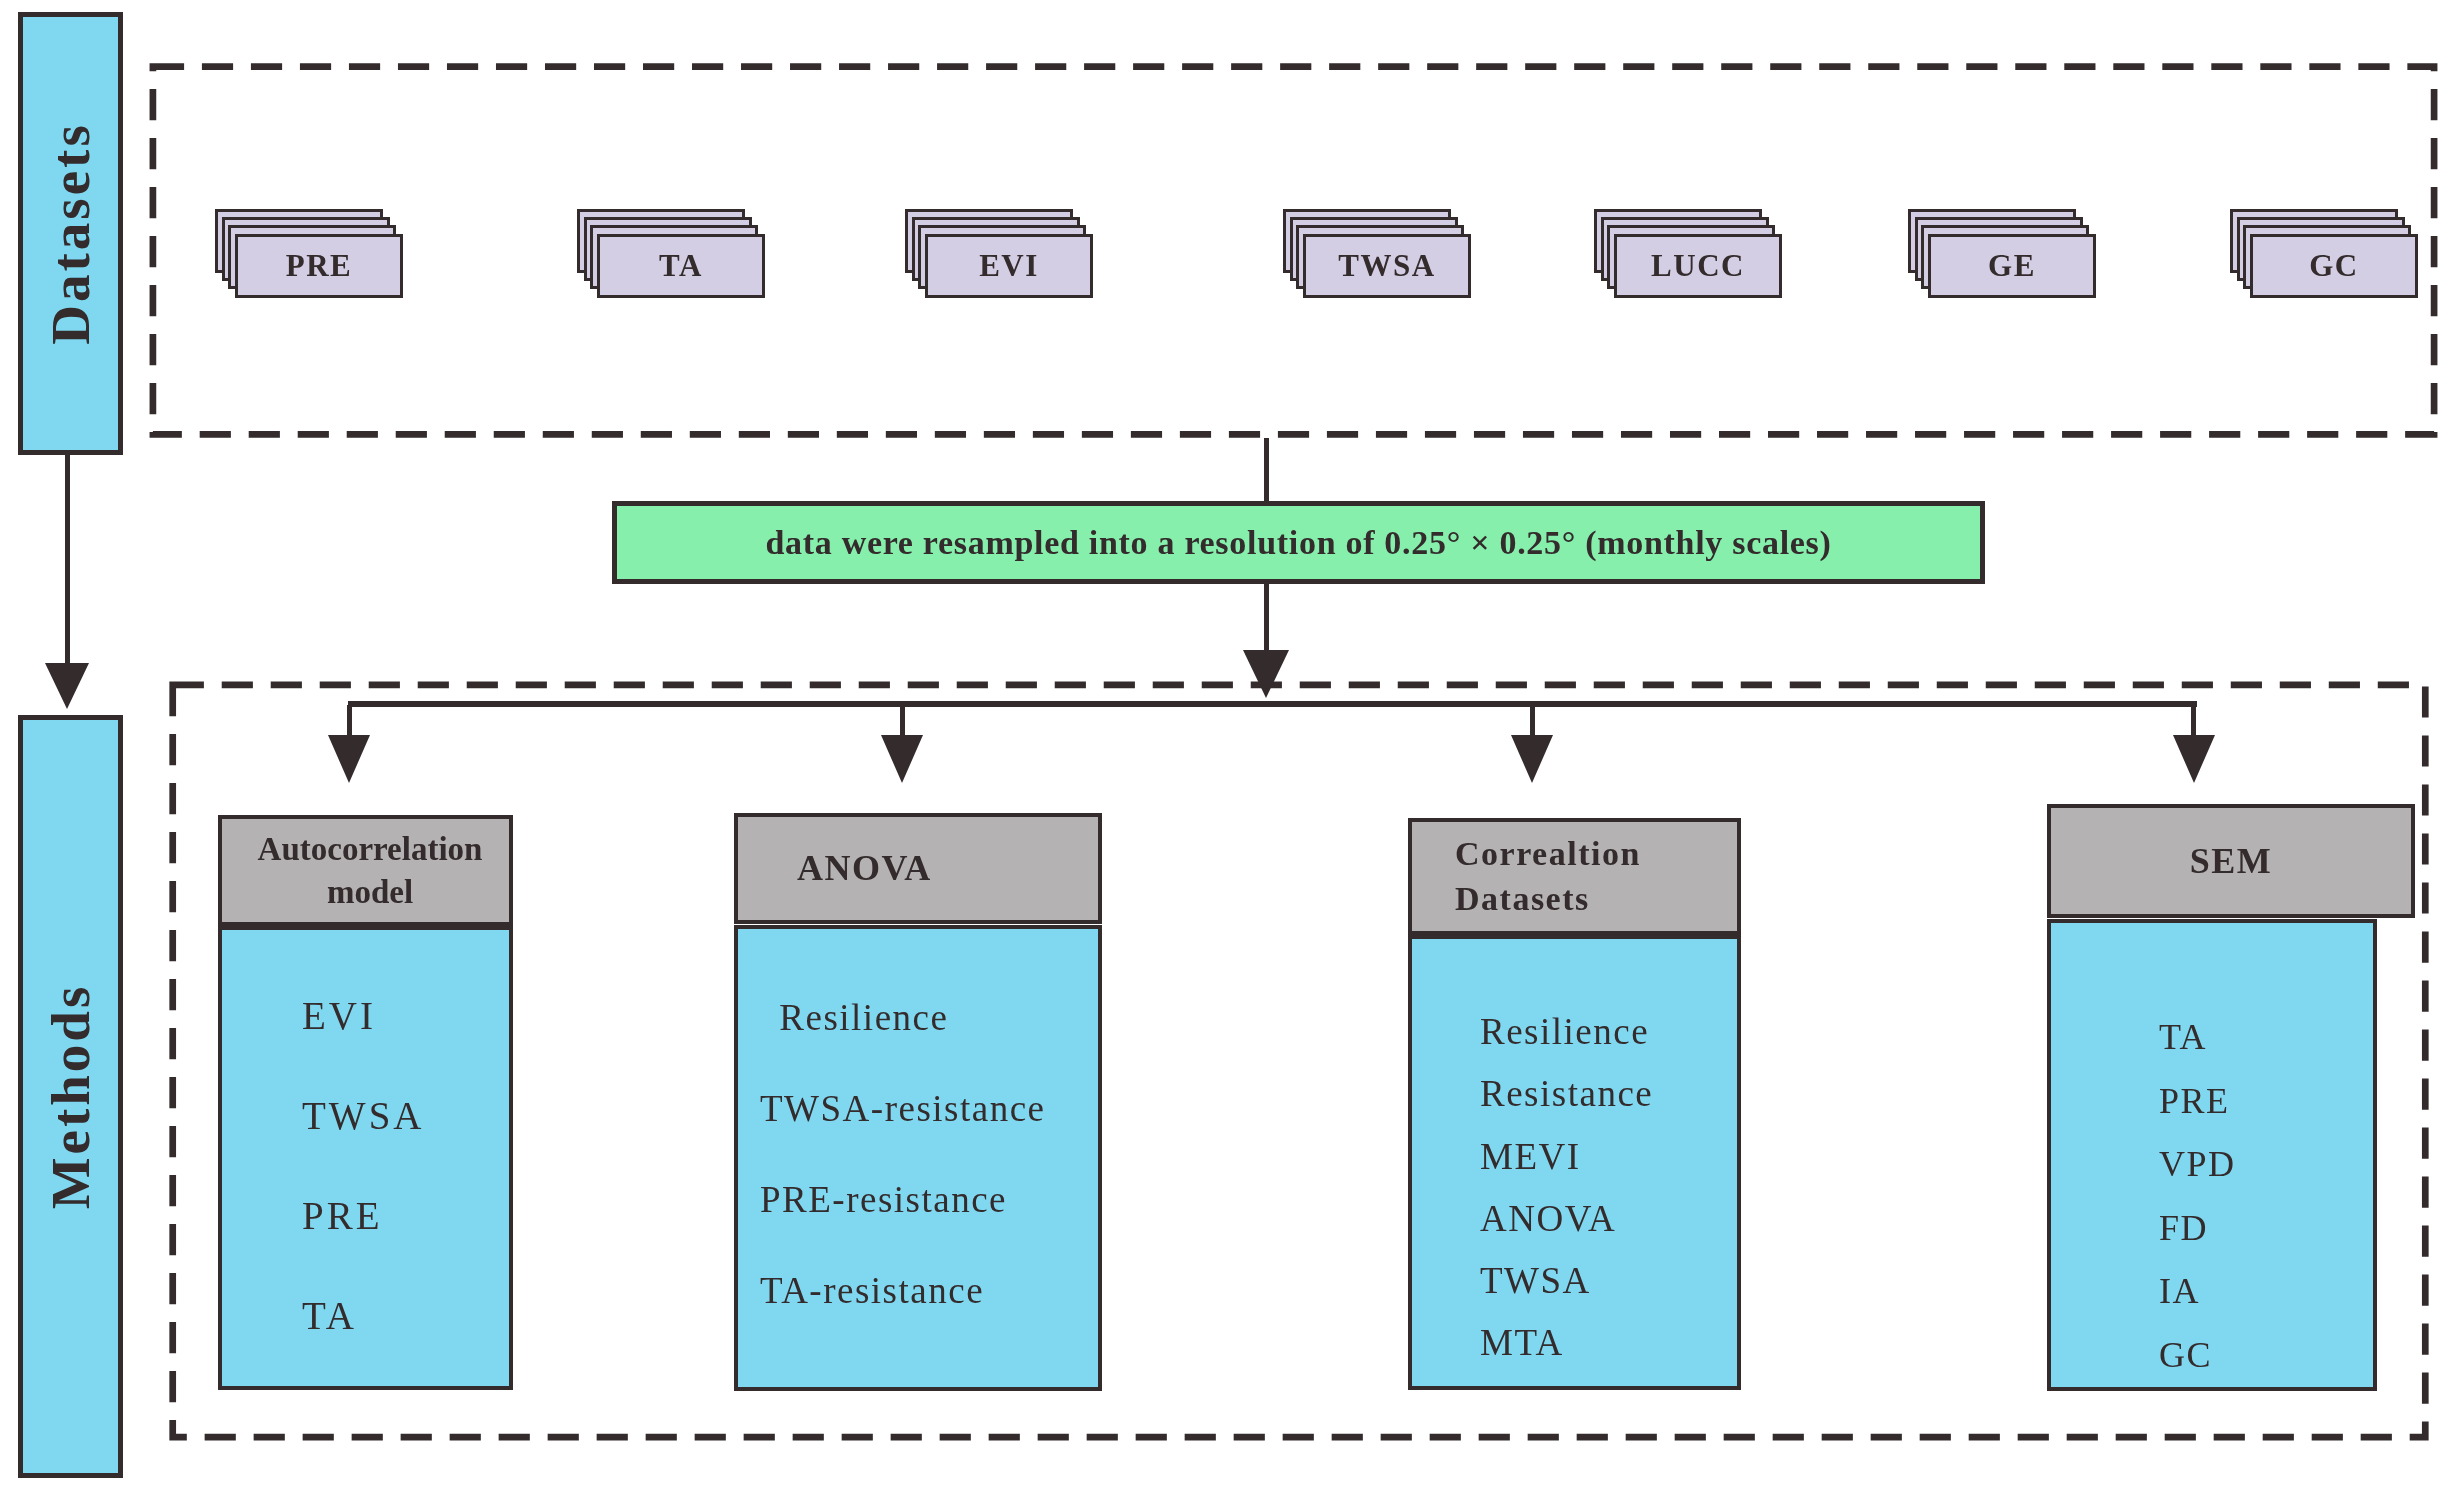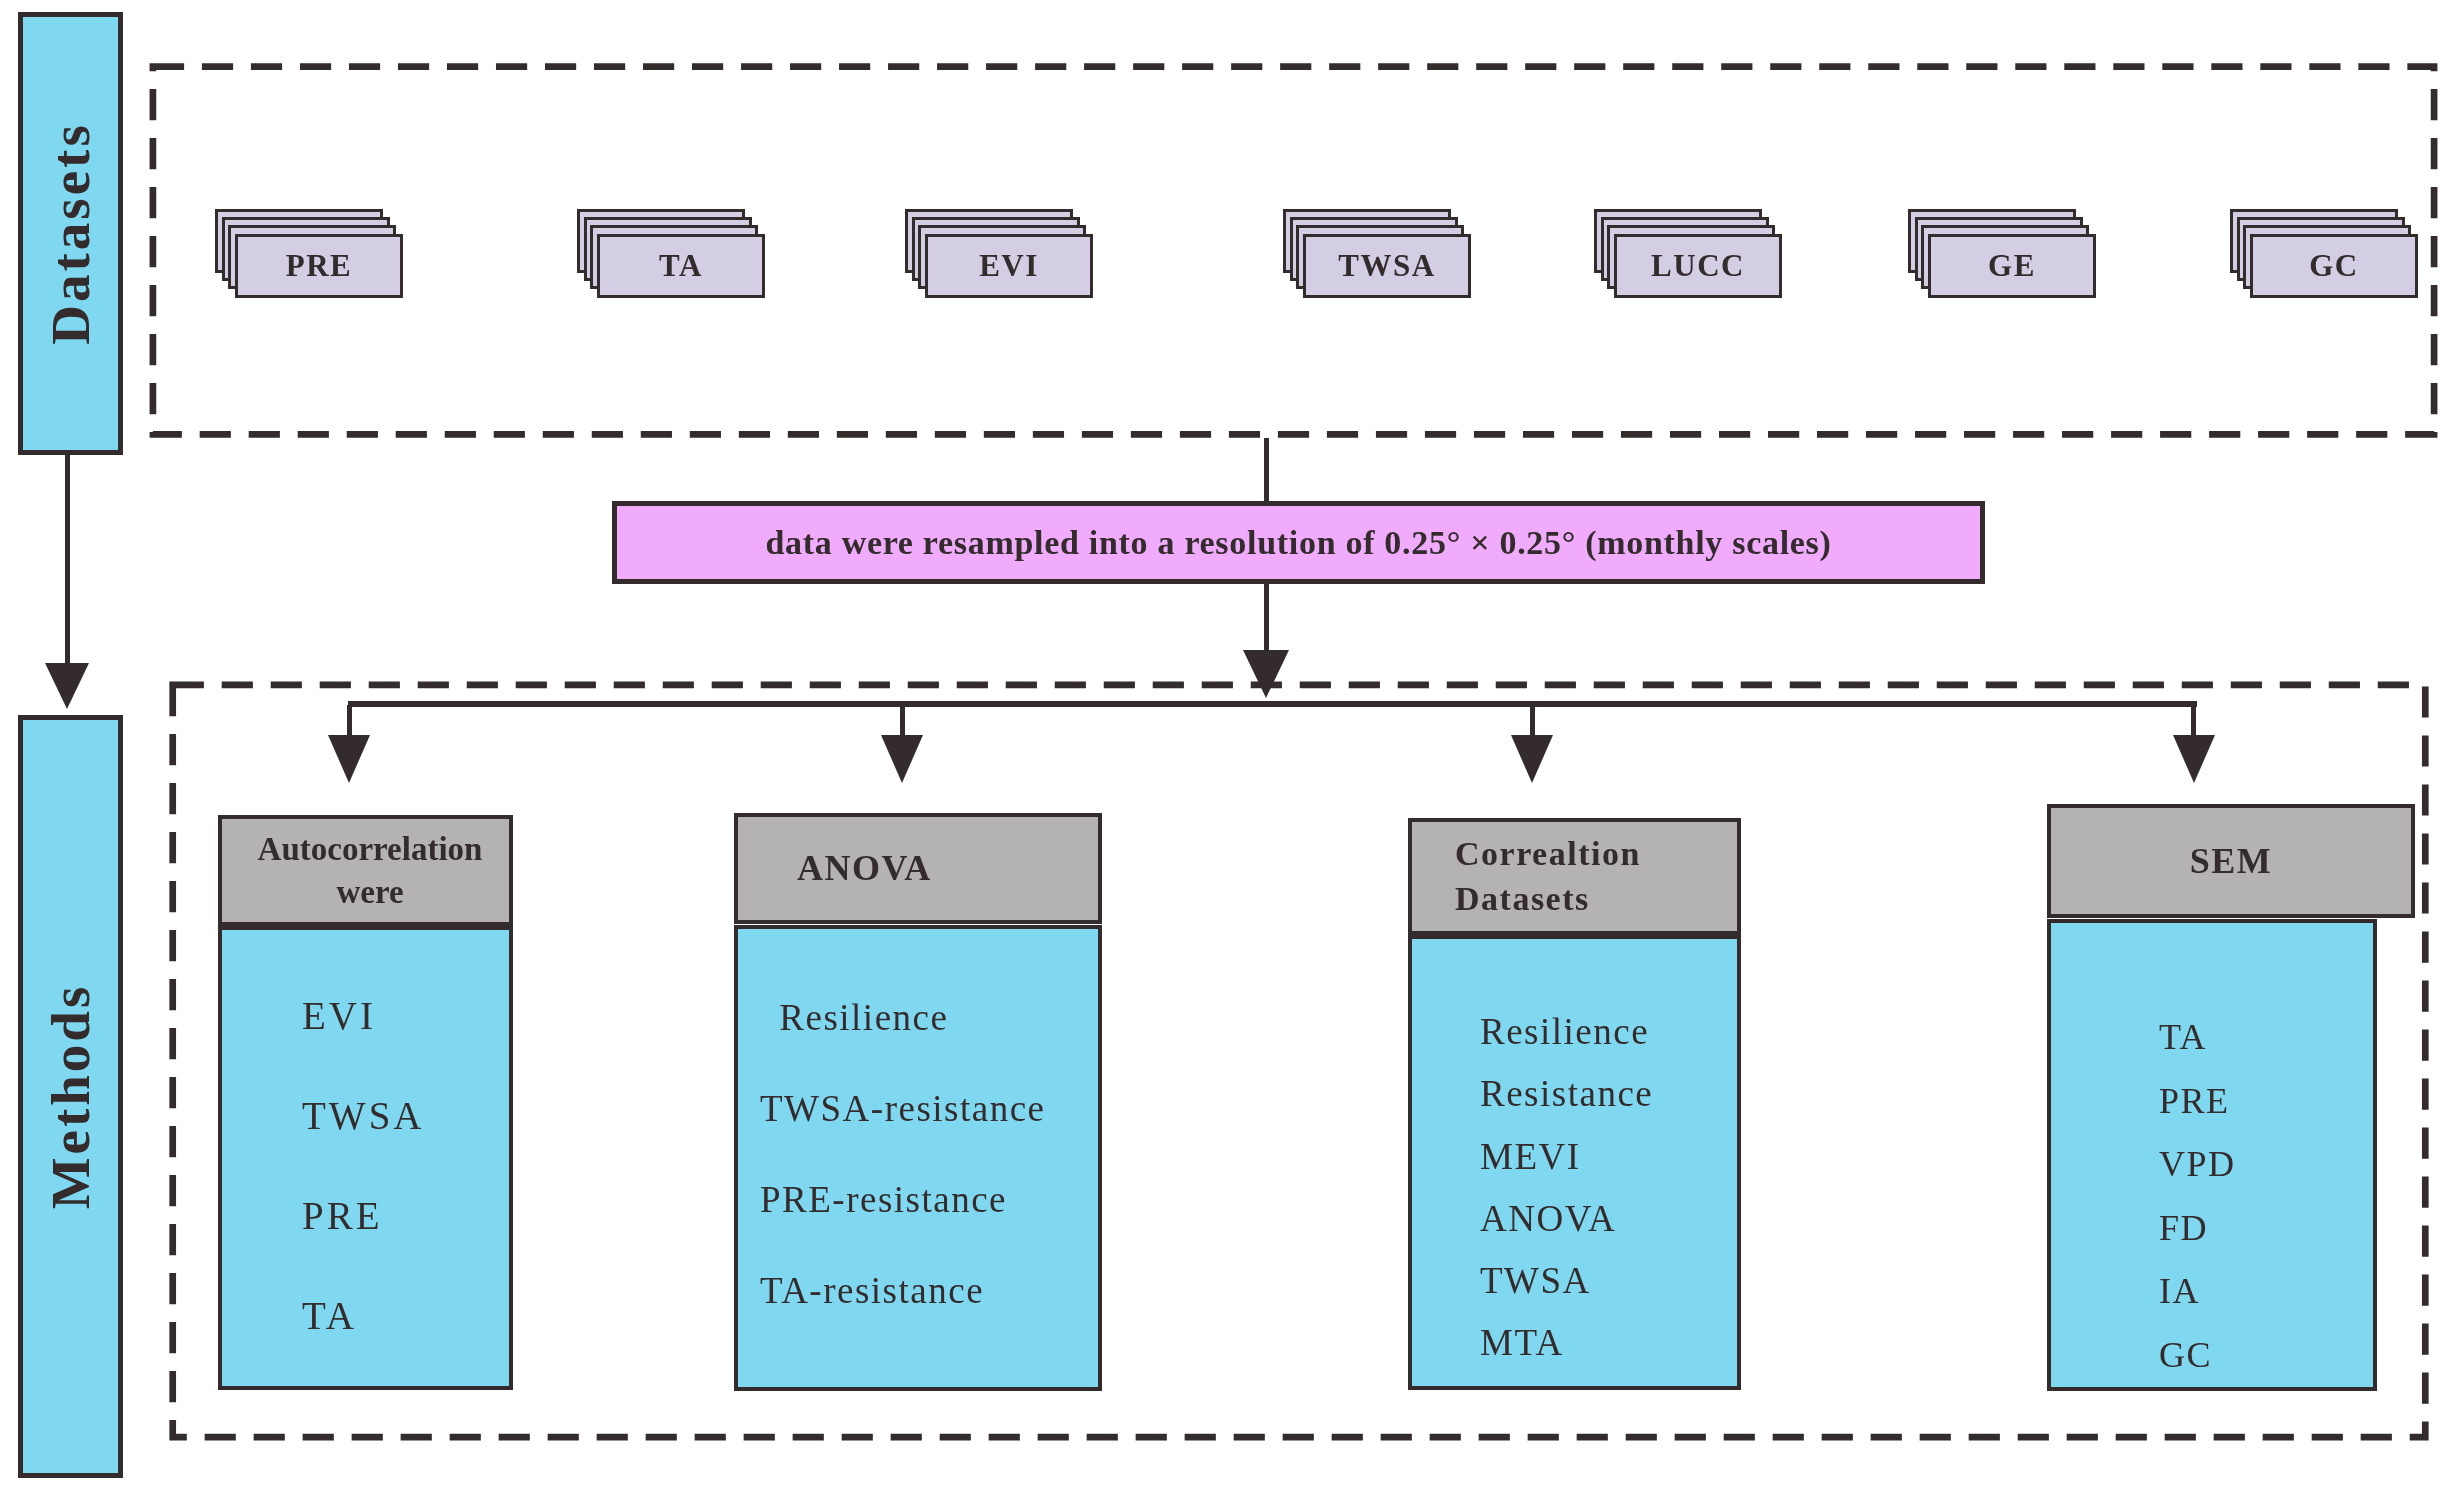--- a/index.html
+++ b/index.html
@@ -49,21 +49,21 @@
     left:20px;top:24.5px;display:flex;align-items:center;justify-content:center;
     font-weight:bold;font-size:31px;letter-spacing:1.5px;
   }
   #icon-pre{left:215px;} #icon-ta{left:577px;} #icon-evi{left:905px;}
   #icon-twsa{left:1283px;} #icon-lucc{left:1594px;border-radius:14px;} #icon-ge{left:1908px;}
   #icon-gc{left:2230px;}
 
   
   #resample-bar{
     position:absolute;left:612px;top:501px;width:1373px;height:83px;
-    background:#f0abfc;border:5.2px solid #332b2c;box-sizing:border-box;
+    background:#86efac;border:5.2px solid #332b2c;box-sizing:border-box;
     display:flex;align-items:center;justify-content:center;
     font-weight:bold;font-size:34px;letter-spacing:0.7px;
   }
 
   
   #branch-line{left:348px;top:701px;width:1849px;height:6px;}
   .drop-line{position:absolute;top:705px;width:5.2px;height:31px;background:#332b2c;}
   .drop-head{position:absolute;top:735px;border-width:48px 21px 0 21px;}
   #drop-line-1{left:347px;} #drop-head-1{left:328px;}
   #drop-line-2{left:900px;} #drop-head-2{left:881px;}
@@ -183,21 +183,21 @@
   <div class="arrowhead drop-head" id="drop-head-1"></div>
   <div class="drop-line" id="drop-line-2"></div>
   <div class="arrowhead drop-head" id="drop-head-2"></div>
   <div class="drop-line" id="drop-line-3"></div>
   <div class="arrowhead drop-head" id="drop-head-3"></div>
   <div class="drop-line" id="drop-line-4"></div>
   <div class="arrowhead drop-head" id="drop-head-4"></div>
 
   <div class="mhead" id="m1-head">
     <span>Autocorrelation</span>
-    <span>were</span>
+    <span>model</span>
   </div>
   <div class="mbody" id="m1-body">
     <ul>
       <li>EVI</li>
       <li>TWSA</li>
       <li>PRE</li>
       <li>TA</li>
     </ul>
   </div>
 

